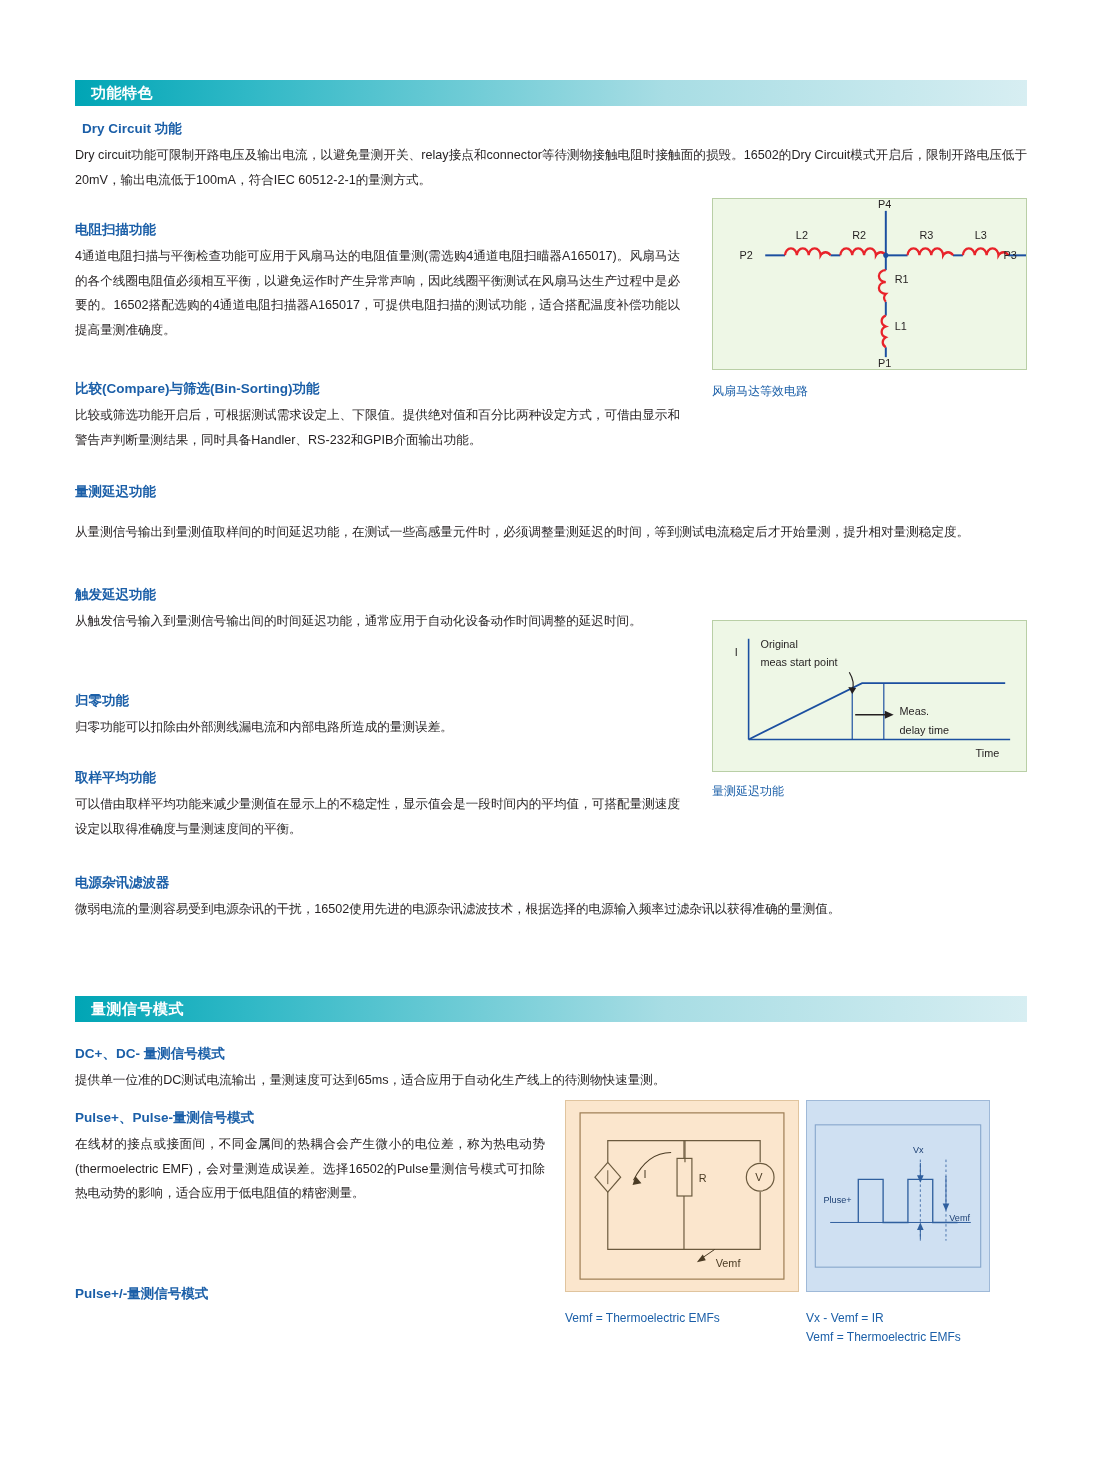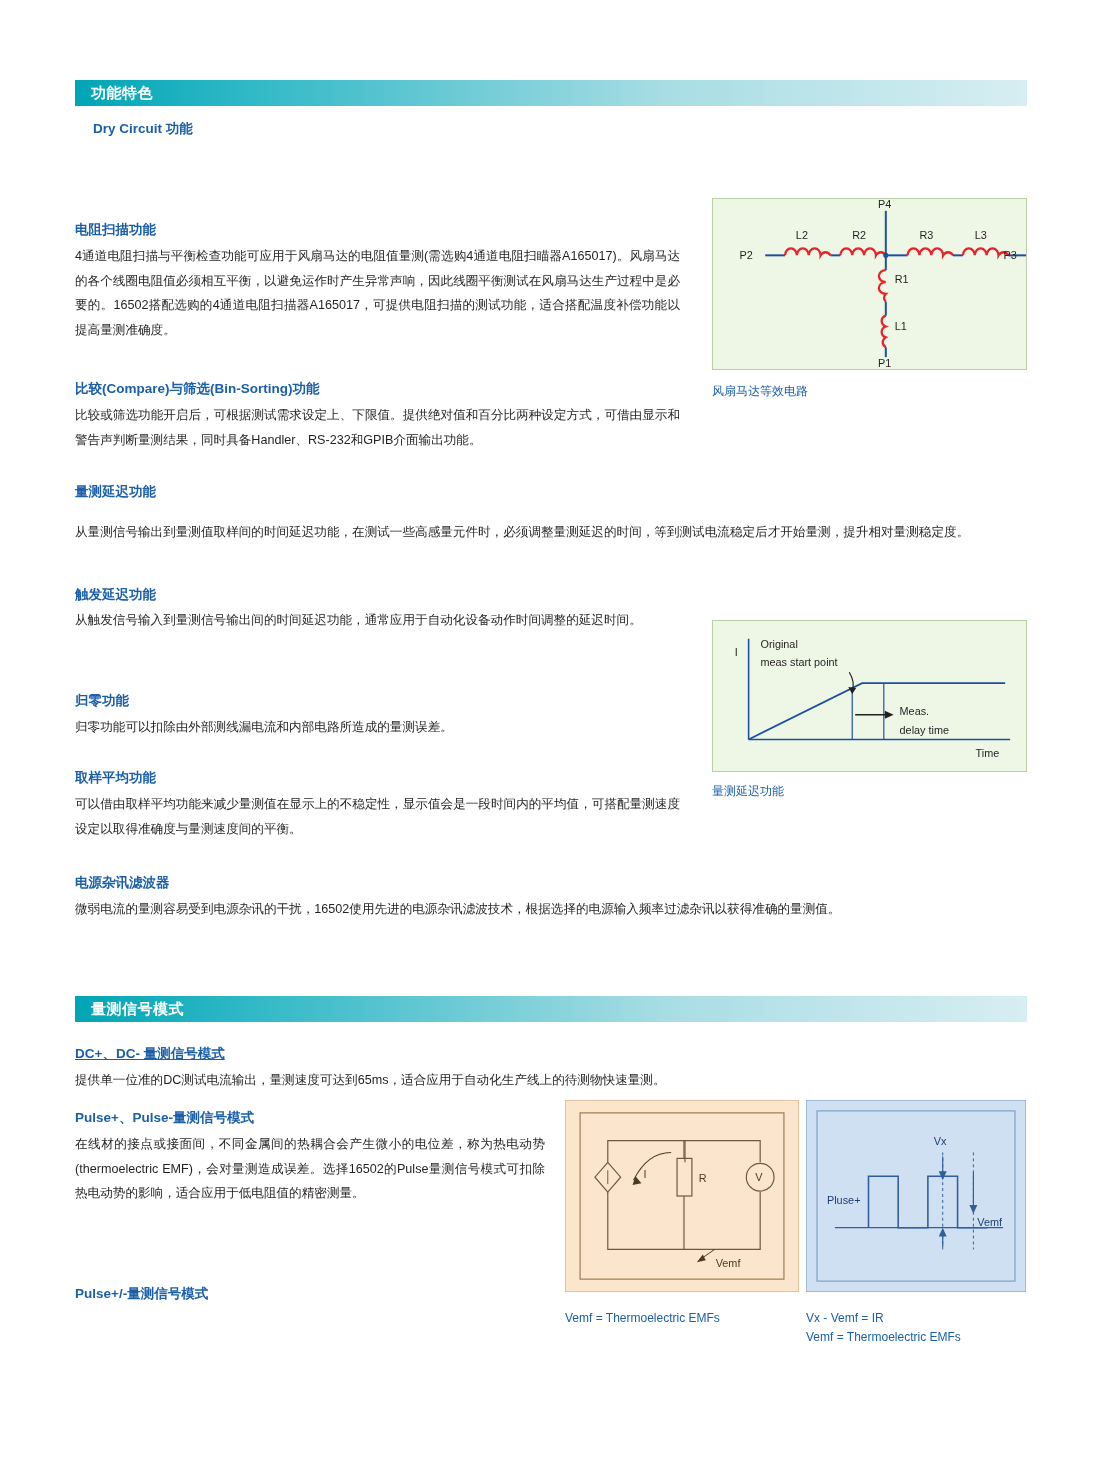--- a/index.html
+++ b/index.html
@@ -77,53 +77,54 @@
     border: 1px solid #b9cfa6;
   }
   #fig-pulse1 {
     left: 565px; top: 1100px;
     width: 234px; height: 192px;
     background: #fbe6cd;
     border: 1px solid #e0c49e;
   }
   #fig-pulse2 {
     left: 806px; top: 1100px;
-    width: 220px; height: 192px;
+    width: 184px; height: 192px;
     background: #cfe0f2;
     border: 1px solid #9fb9d8;
   }
   .fig svg { display: block; width: 100%; height: 100%; }
   .fig-label {
     font-size: 11px;
     fill: #231f20;
     font-family: "Liberation Sans", sans-serif;
   }
 </style>
 </head>
 <body>
 
 <div class="page">
 
   <div class="section-bar" style="top:80px;">
     <span class="title">功能特色</span>
   </div>
 
-  <div class="sub-head" style="left:93px; top:120px;">Dry Circuit 功能</div>
+  <div class="sub-head" style="left:82px; top:120px;">Dry Circuit 功能</div>
+  <div class="body-text" style="left:75px; top:143px; width:952px;">Dry circuit功能可限制开路电压及输出电流，以避免量测开关、relay接点和connector等待测物接触电阻时接触面的损毁。16502的Dry Circuit模式开启后，限制开路电压低于20mV，输出电流低于100mA，符合IEC 60512-2-1的量测方式。</div>
 
   <div class="sub-head" style="left:75px; top:221px;">电阻扫描功能</div>
   <div class="body-text" style="left:75px; top:244px; width:605px;">4通道电阻扫描与平衡检查功能可应用于风扇马达的电阻值量测(需选购4通道电阻扫瞄器A165017)。风扇马达的各个线圈电阻值必须相互平衡，以避免运作时产生异常声响，因此线圈平衡测试在风扇马达生产过程中是必要的。16502搭配选购的4通道电阻扫描器A165017，可提供电阻扫描的测试功能，适合搭配温度补偿功能以提高量测准确度。</div>
 
   <div class="sub-head" style="left:75px; top:380px;">比较(Compare)与筛选(Bin-Sorting)功能</div>
   <div class="body-text" style="left:75px; top:403px; width:605px;">比较或筛选功能开启后，可根据测试需求设定上、下限值。提供绝对值和百分比两种设定方式，可借由显示和警告声判断量测结果，同时具备Handler、RS-232和GPIB介面输出功能。</div>
 
   <div class="sub-head" style="left:75px; top:483px;">量测延迟功能</div>
   <div class="body-text" style="left:75px; top:520px; width:952px;">从量测信号输出到量测值取样间的时间延迟功能，在测试一些高感量元件时，必须调整量测延迟的时间，等到测试电流稳定后才开始量测，提升相对量测稳定度。</div>
 
   <div class="sub-head" style="left:75px; top:586px;text-align:right;">触发延迟功能</div>
-  <div class="body-text" style="left:75px; top:609px; width:605px;font-family:Liberation Mono, monospace;">从触发信号输入到量测信号输出间的时间延迟功能，通常应用于自动化设备动作时间调整的延迟时间。</div>
+  <div class="body-text" style="left:75px; top:609px; width:605px;">从触发信号输入到量测信号输出间的时间延迟功能，通常应用于自动化设备动作时间调整的延迟时间。</div>
 
   <div class="sub-head" style="left:75px; top:692px;">归零功能</div>
   <div class="body-text" style="left:75px; top:715px; width:605px;">归零功能可以扣除由外部测线漏电流和内部电路所造成的量测误差。</div>
 
   <div class="sub-head" style="left:75px; top:769px;">取样平均功能</div>
   <div class="body-text" style="left:75px; top:792px; width:605px;">可以借由取样平均功能来减少量测值在显示上的不稳定性，显示值会是一段时间内的平均值，可搭配量测速度设定以取得准确度与量测速度间的平衡。</div>
 
   <div class="sub-head" style="left:75px; top:874px;">电源杂讯滤波器</div>
   <div class="body-text" style="left:75px; top:897px; width:952px;">微弱电流的量测容易受到电源杂讯的干扰，16502使用先进的电源杂讯滤波技术，根据选择的电源输入频率过滤杂讯以获得准确的量测值。</div>
 
@@ -193,21 +194,21 @@
       <text class="fig-label" x="188" y="115">delay time</text>
       <text class="fig-label" x="265" y="138">Time</text>
     </svg>
   </div>
   <div class="caption" style="left:712px; top:782px;">量测延迟功能</div>
 
   <div class="section-bar" style="top:996px;align-items:center;">
     <span class="title">量测信号模式</span>
   </div>
 
-  <div class="sub-head" style="left:75px; top:1045px;text-decoration:underline;">DC+、DC- 量测信号模式</div>
+  <div class="sub-head" style="left:75px; top:1045px;">DC+、DC- 量测信号模式</div>
   <div class="body-text" style="left:75px; top:1068px; width:952px;">提供单一位准的DC测试电流输出，量测速度可达到65ms，适合应用于自动化生产线上的待测物快速量测。</div>
 
   <div class="sub-head" style="left:75px; top:1109px;">Pulse+、Pulse-量测信号模式</div>
   <div class="body-text" style="left:75px; top:1132px; width:470px;">在线材的接点或接面间，不同金属间的热耦合会产生微小的电位差，称为热电动势(thermoelectric EMF)，会对量测造成误差。选择16502的Pulse量测信号模式可扣除热电动势的影响，适合应用于低电阻值的精密测量。</div>
 
   <div class="sub-head" style="left:75px; top:1285px;">Pulse+/-量测信号模式</div>
 
   <div class="fig" id="fig-pulse1">
     <svg viewBox="0 0 234 192" xmlns="http://www.w3.org/2000/svg">
       <rect x="14" y="12" width="206" height="168" fill="none" stroke="#9c7c53" stroke-width="1.2"></rect>

